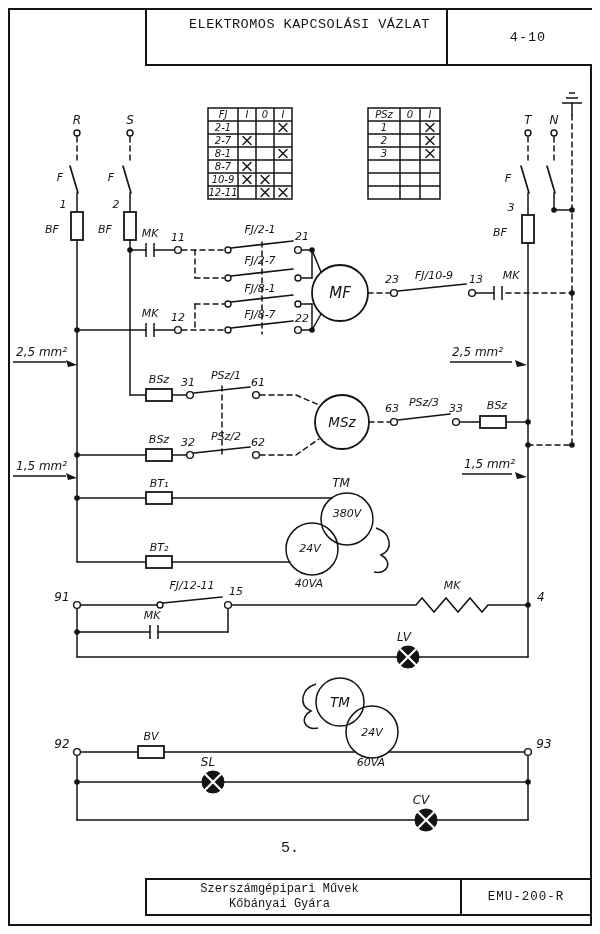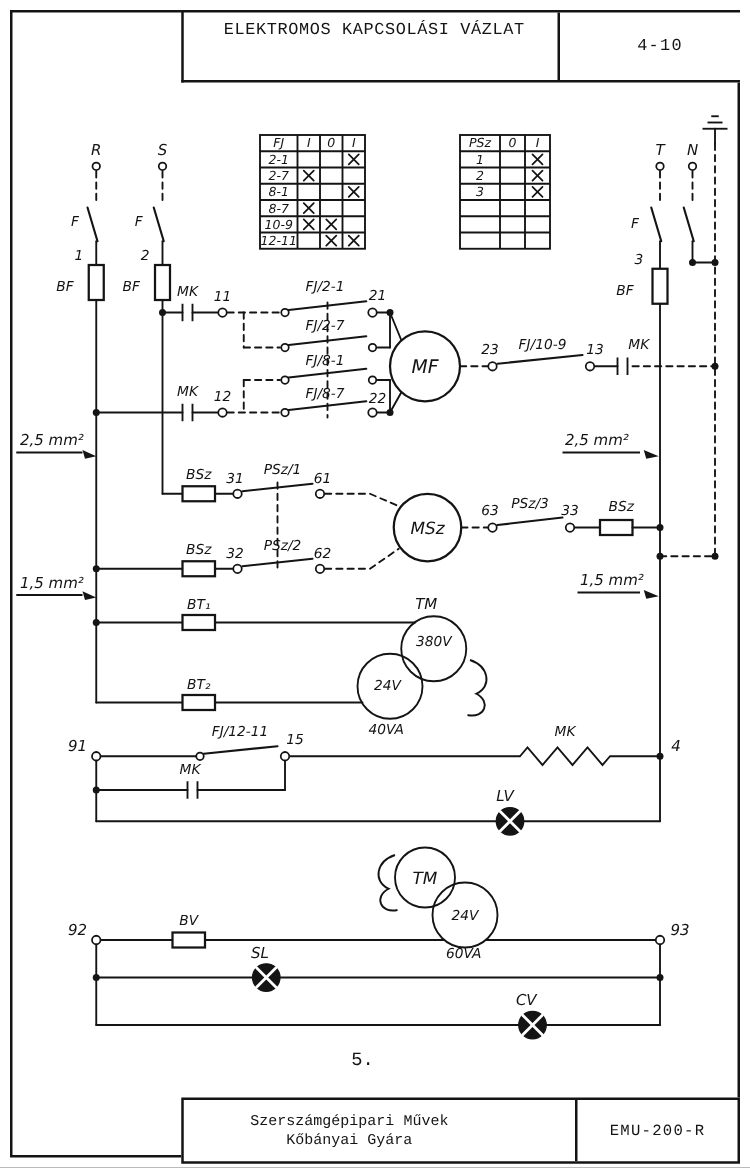--- a/index.html
+++ b/index.html
@@ -2,24 +2,24 @@
 <html><head>
 <meta charset="utf-8">
 <style>
   html,body{margin:0;padding:0;background:#888;}
   .page{position:relative;width:600px;height:934px;background:#ffffff;overflow:hidden;
         font-family:"Liberation Mono","DejaVu Sans Mono",monospace;color:#141414;}
   .frame{position:absolute;left:8px;top:8px;right:8px;bottom:8px;border:2px solid #141414;}
   .title-block{position:absolute;left:145px;top:8px;right:8px;height:58px;box-sizing:border-box;
         border-left:2px solid #141414;border-bottom:2px solid #141414;border-top:2px solid #141414;
         display:flex;background:#fff;z-index:3;}
-  .tb-left{flex:1;padding:7px 0 0 32px;font-size:13.5px;line-height:15px;letter-spacing:0.5px;}
+  .tb-left{flex:1;padding:7px 0 0 32px;font-size:13.5px;line-height:15px;letter-spacing:0.5px;margin-left:10px;}
   .tb-right{width:128px;border-left:2px solid #141414;display:flex;align-items:center;justify-content:center;
         font-size:13.5px;letter-spacing:1px;padding-left:16px;}
-  .footer-block{position:absolute;left:145px;right:8px;top:878px;height:53px;box-sizing:border-box;
+  .footer-block{position:absolute;left:145px;right:8px;top:878px;height:38px;box-sizing:border-box;
         border:2px solid #141414;border-right:2px solid #141414;display:flex;background:#fff;z-index:3;}
   .fb-left{flex:1;display:flex;flex-direction:column;align-items:center;justify-content:center;
         font-size:12px;line-height:15px;}
   .fb-right{width:128px;border-left:2px solid #141414;display:flex;align-items:center;justify-content:center;
         font-size:12.5px;letter-spacing:1px;margin-left:48px;}
   .page-number{position:absolute;left:281px;top:840px;font-size:15px;z-index:2;}
   svg.schematic{position:absolute;left:0;top:0;z-index:1;}
   
   .w{stroke:#141414;stroke-width:1.5;fill:none;stroke-linecap:round;}
   .wd{stroke:#141414;stroke-width:1.5;fill:none;stroke-linecap:round;stroke-dasharray:5 4;}

